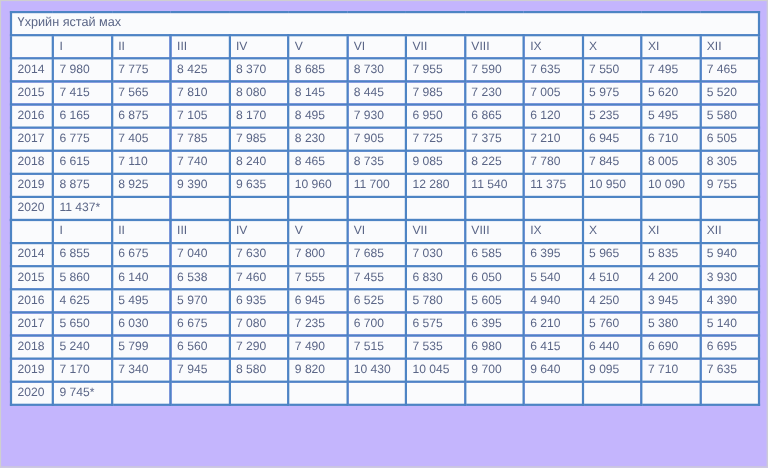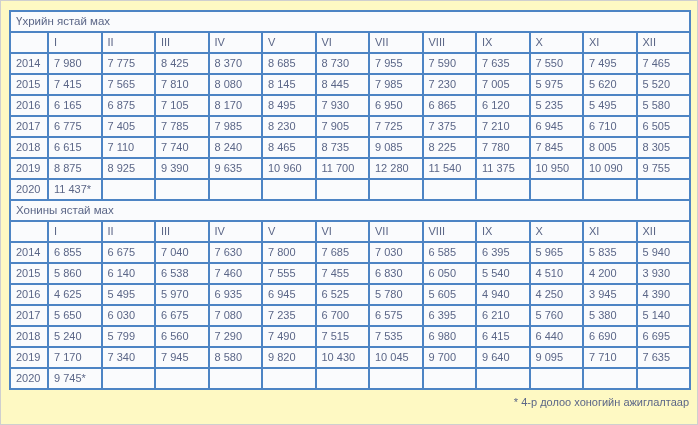--- a/index.html
+++ b/index.html
@@ -5,21 +5,21 @@
   html, body { margin: 0; padding: 0; }
   body {
     background: #e6e6e6;
     font-family: "Liberation Sans", sans-serif;
   }
   .page {
     position: relative;
     width: 698px;
     height: 425px;
     box-sizing: border-box;
-    background: #fef9c3;
+    background: #c4b5fd;
     border: 1px solid #cfcfcf;
     padding: 9px 8px 0 8px;
     overflow: hidden;
   }
   table.data-table {
     border-collapse: collapse;
     table-layout: fixed;
     width: 682px;
   }
   table.data-table + table.data-table {
@@ -208,23 +208,20 @@
         <col>
         <col>
         <col>
         <col>
         <col>
         <col>
         <col>
       </colgroup>
     <tbody>
         <tr>
-          <td class="title-cell" colspan="13">Хонины ястай мах</td>
-        </tr>
-        <tr>
           <td></td>
           <td>I</td>
           <td>II</td>
           <td>III</td>
           <td>IV</td>
           <td>V</td>
           <td>VI</td>
           <td>VII</td>
           <td>VIII</td>
           <td>IX</td>
@@ -332,14 +329,13 @@
           <td></td>
           <td></td>
           <td></td>
           <td></td>
           <td></td>
           <td></td>
           <td></td>
         </tr>
       </tbody>
   </table>
-  <div class="footnote">* 4-р долоо хоногийн ажиглалтаар</div>
 </div>
 
 </body></html>

